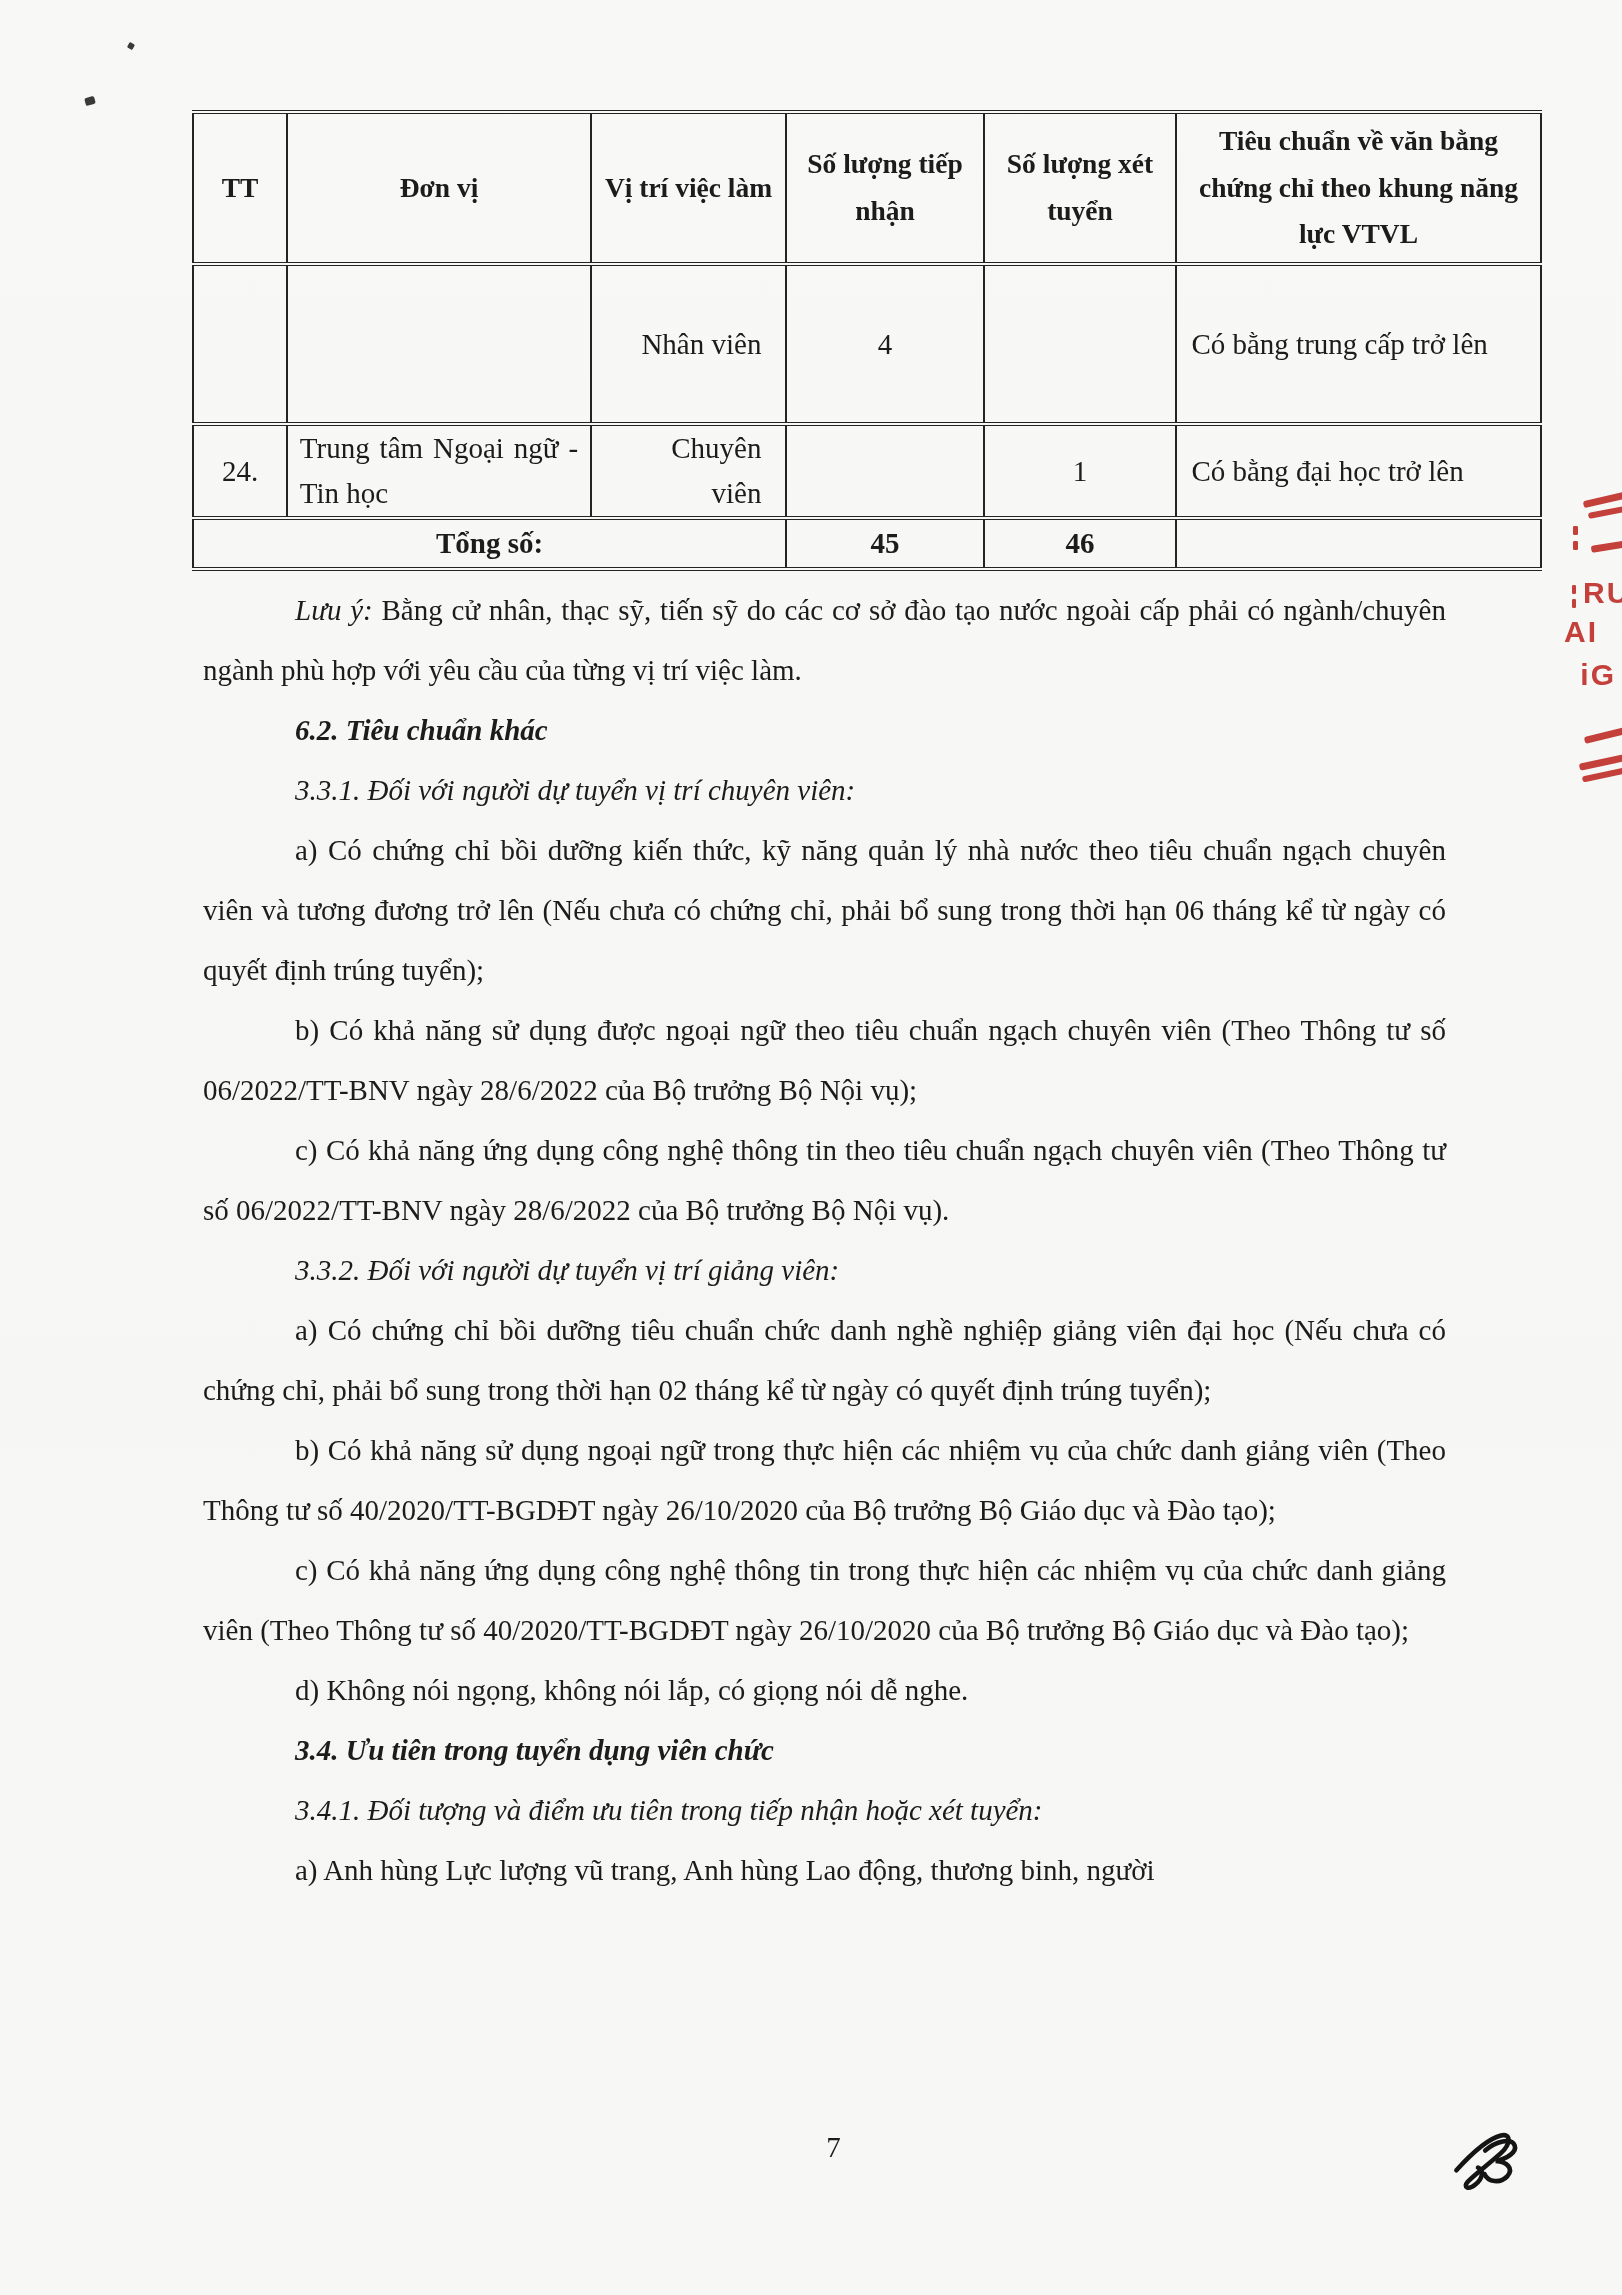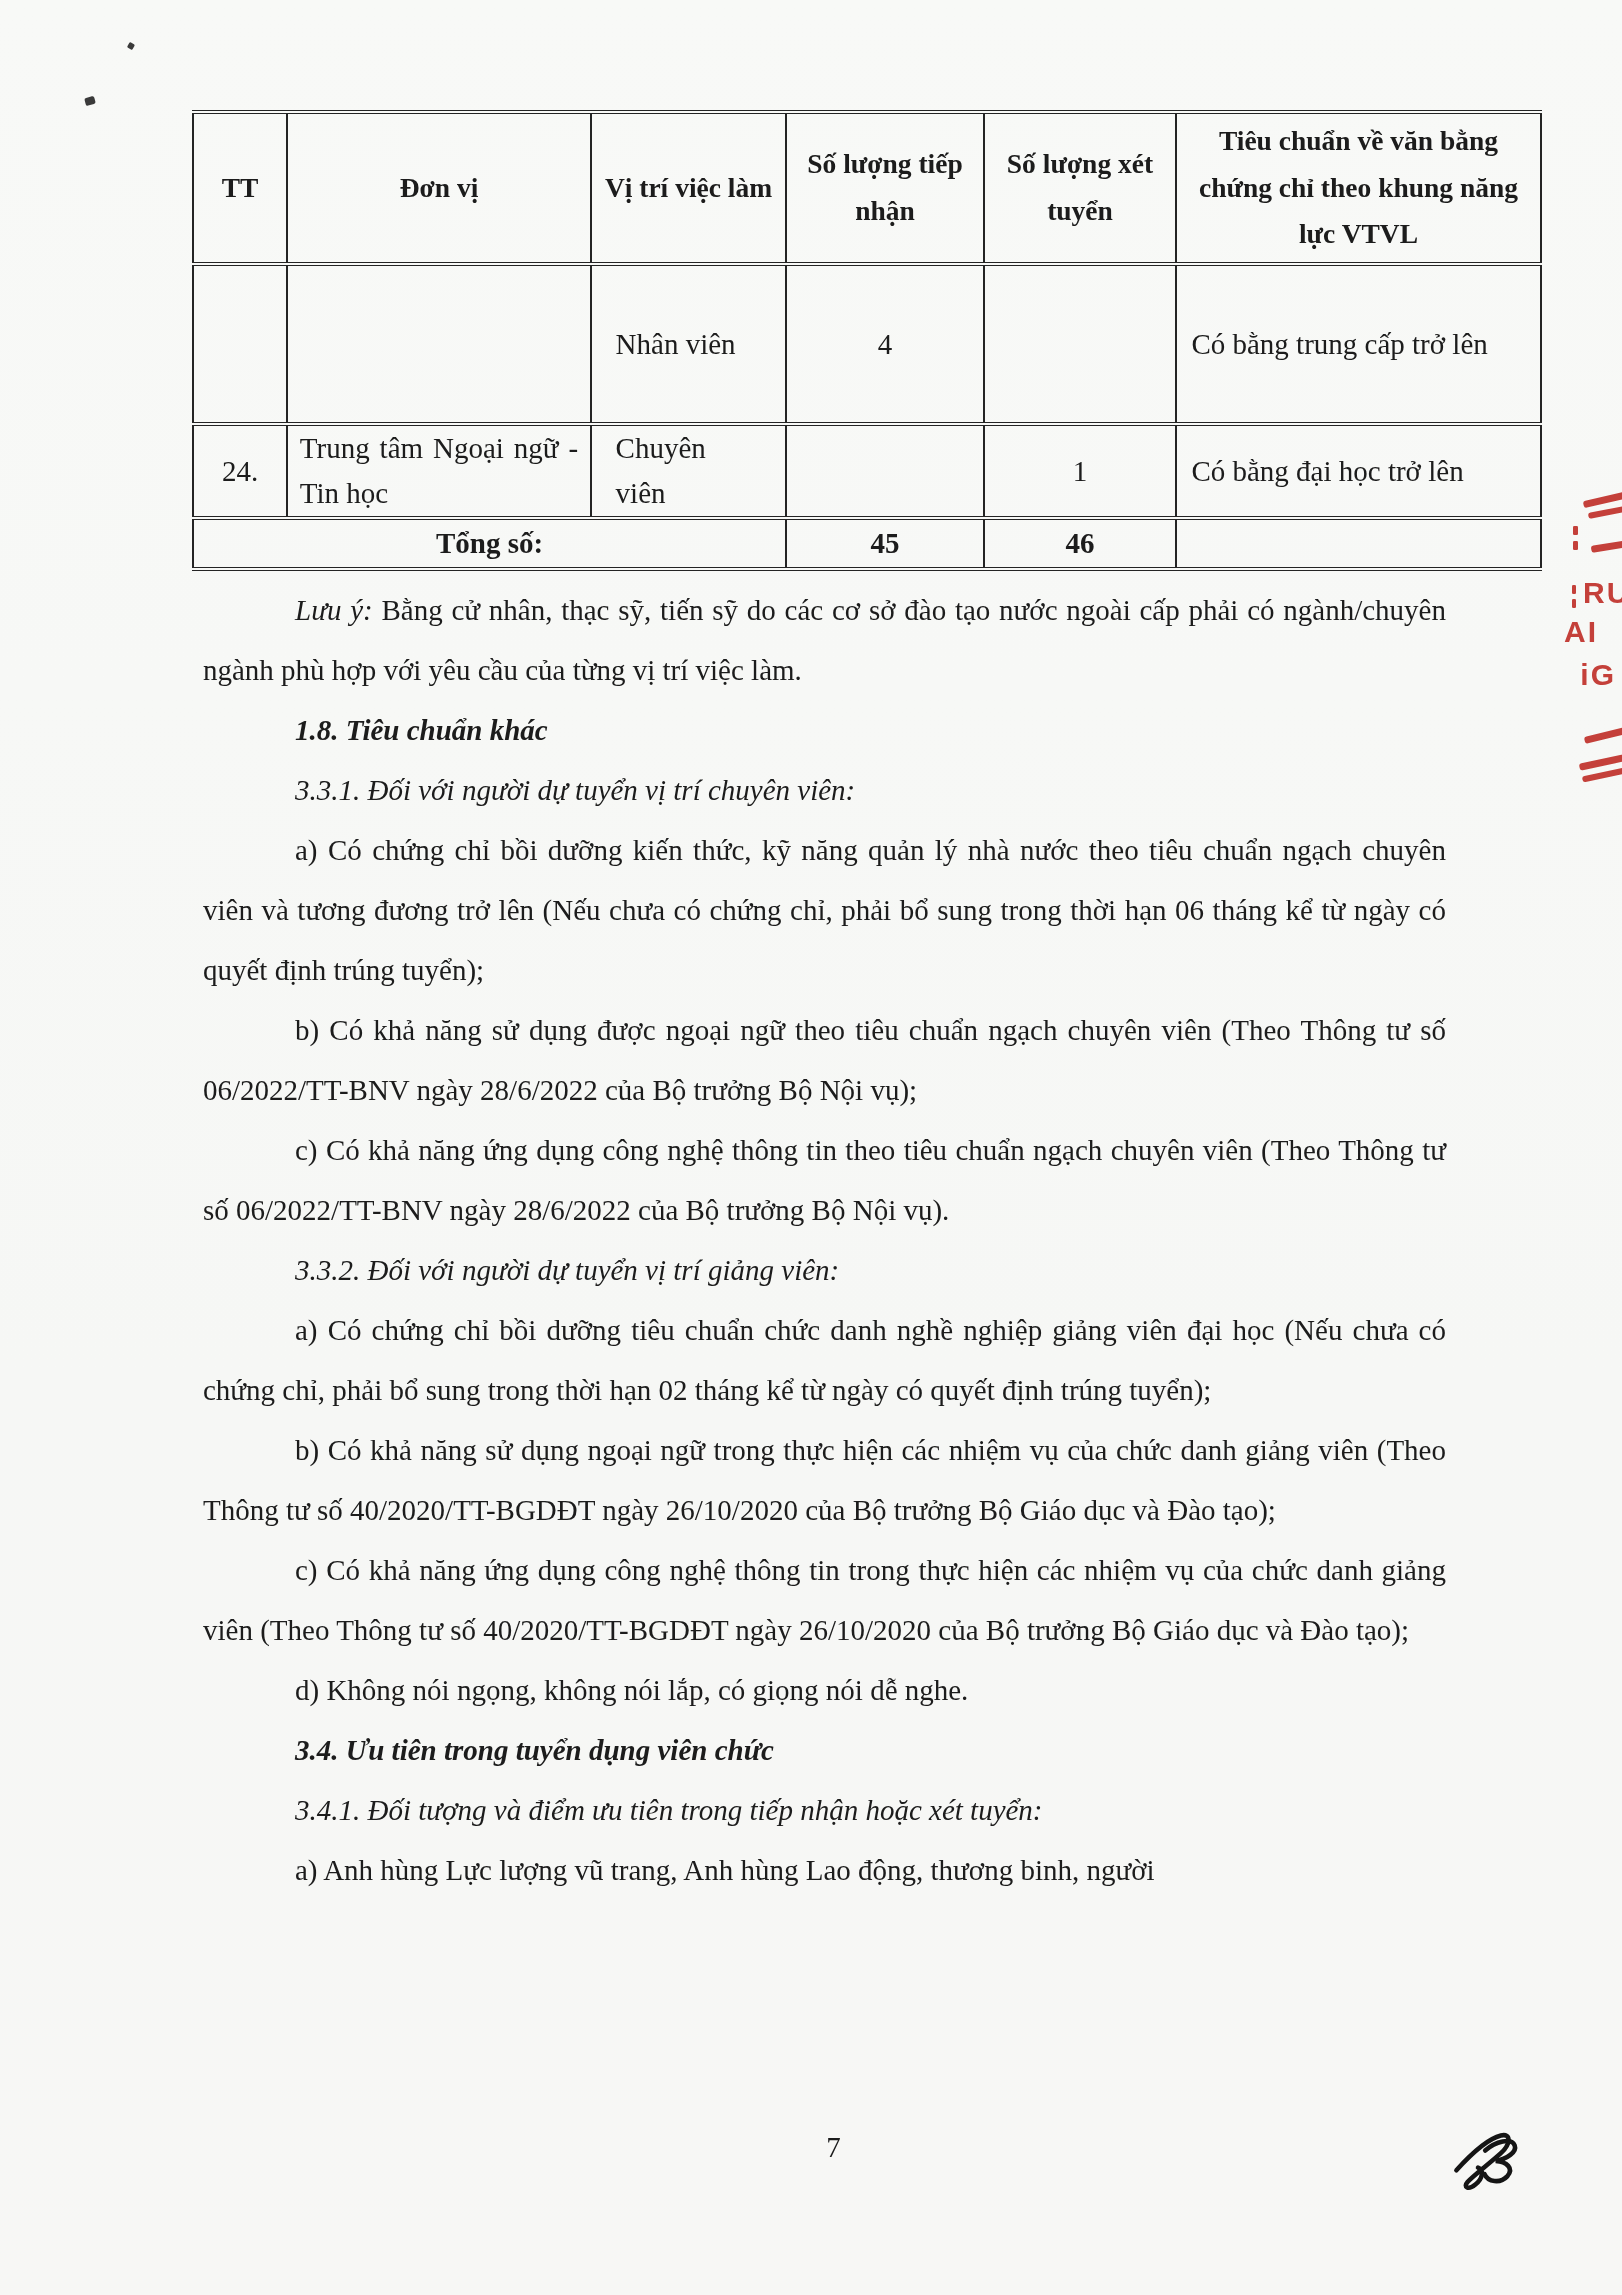--- a/index.html
+++ b/index.html
@@ -24,21 +24,21 @@
   }
   table.doc th,table.doc td{
     border-left:2px solid #242424;border-right:2px solid #242424;
     border-top:4.6px double #242424;border-bottom:4.6px double #242424;
     vertical-align:middle;overflow:hidden;
   }
   table.doc th{font-size:27.5px;font-weight:bold;text-align:center;line-height:1.7;padding:3.9px 6.5px;}
   table.doc td{font-size:29px;line-height:1.55;}
   td.c-tt{text-align:center;}
   td.c-donvi{text-align:justify;padding:0 11.8px;}
-  td.c-vitri{text-align:left;padding:0 23.6px;}
+  td.c-vitri{text-align:right;padding:0 23.6px;}
   td.c-num{text-align:center;}
   td.c-tieuchuan{text-align:justify;padding:0 14.4px;border-radius:32px;}
   td.c-total-label{text-align:center;font-weight:bold;font-size:30px;}
   td.c-total-num{text-align:center;font-weight:bold;font-size:30px;}
   tr.r-head{height:141px;}
   tr.r-1{height:160px;}
   tr.r-24{height:88px;}
   tr.r-total{height:41px;padding-left:11px;}
 
   
@@ -120,21 +120,21 @@
         <td class="c-total-label" colspan="3">Tổng số:</td>
         <td class="c-total-num">45</td>
         <td class="c-total-num">46</td>
         <td class="c-tieuchuan"></td>
       </tr>
     </tbody>
   </table>
 
   <div class="content">
     <p><span class="note-label">Lưu ý:</span><span> Bằng cử nhân, thạc sỹ, tiến sỹ do các cơ sở đào tạo nước ngoài cấp phải có ngành/chuyên ngành phù hợp với yêu cầu của từng vị trí việc làm.</span></p>
-    <p class="h-bi">1.8. Tiêu chuẩn khác</p>
+    <p class="h-bi">6.2. Tiêu chuẩn khác</p>
     <p class="h-i">3.3.1. Đối với người dự tuyển vị trí chuyên viên:</p>
     <p>a) Có chứng chỉ bồi dưỡng kiến thức, kỹ năng quản lý nhà nước theo tiêu chuẩn ngạch chuyên viên và tương đương trở lên (Nếu chưa có chứng chỉ, phải bổ sung trong thời hạn 06 tháng kể từ ngày có quyết định trúng tuyển);</p>
     <p>b) Có khả năng sử dụng được ngoại ngữ theo tiêu chuẩn ngạch chuyên viên (Theo Thông tư số 06/2022/TT-BNV ngày 28/6/2022 của Bộ trưởng Bộ Nội vụ);</p>
     <p>c) Có khả năng ứng dụng công nghệ thông tin theo tiêu chuẩn ngạch chuyên viên (Theo Thông tư số 06/2022/TT-BNV ngày 28/6/2022 của Bộ trưởng Bộ Nội vụ).</p>
     <p class="h-i">3.3.2. Đối với người dự tuyển vị trí giảng viên:</p>
     <p>a) Có chứng chỉ bồi dưỡng tiêu chuẩn chức danh nghề nghiệp giảng viên đại học (Nếu chưa có chứng chỉ, phải bổ sung trong thời hạn 02 tháng kể từ ngày có quyết định trúng tuyển);</p>
     <p>b) Có khả năng sử dụng ngoại ngữ trong thực hiện các nhiệm vụ của chức danh giảng viên (Theo Thông tư số 40/2020/TT-BGDĐT ngày 26/10/2020 của Bộ trưởng Bộ Giáo dục và Đào tạo);</p>
     <p>c) Có khả năng ứng dụng công nghệ thông tin trong thực hiện các nhiệm vụ của chức danh giảng viên (Theo Thông tư số 40/2020/TT-BGDĐT ngày 26/10/2020 của Bộ trưởng Bộ Giáo dục và Đào tạo);</p>
     <p>d) Không nói ngọng, không nói lắp, có giọng nói dễ nghe.</p>
     <p class="h-bi">3.4. Ưu tiên trong tuyển dụng viên chức</p>

